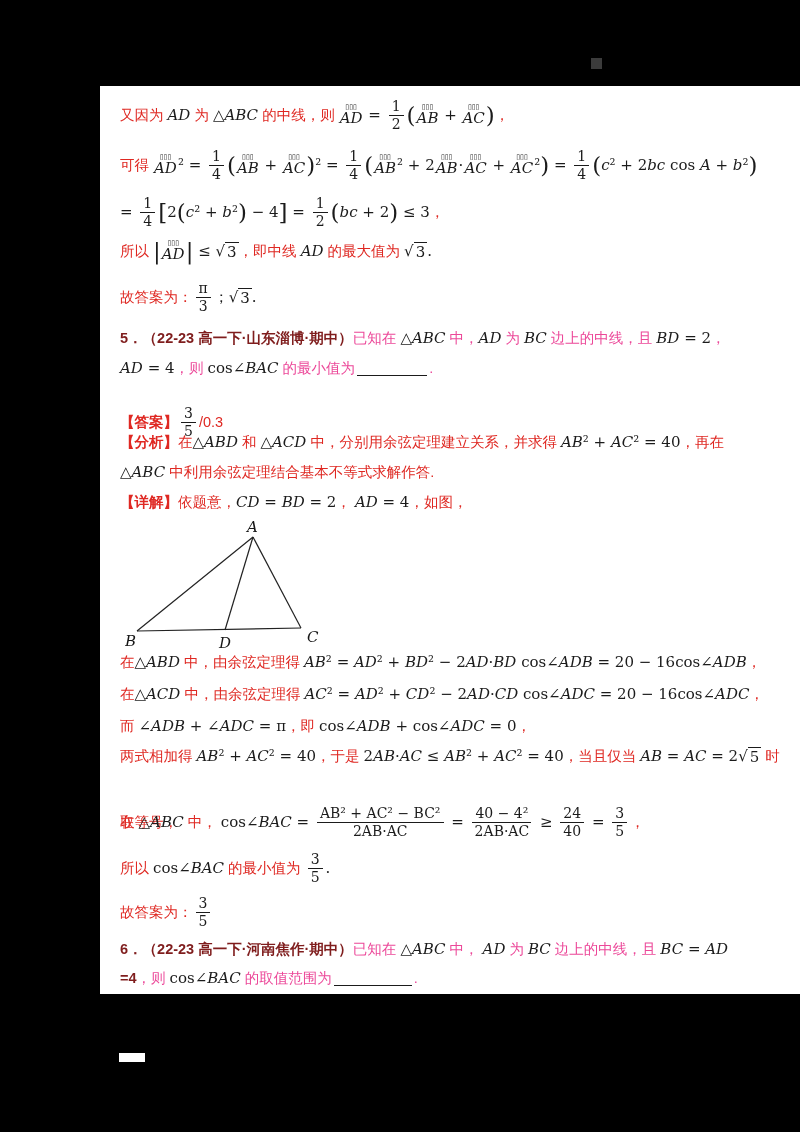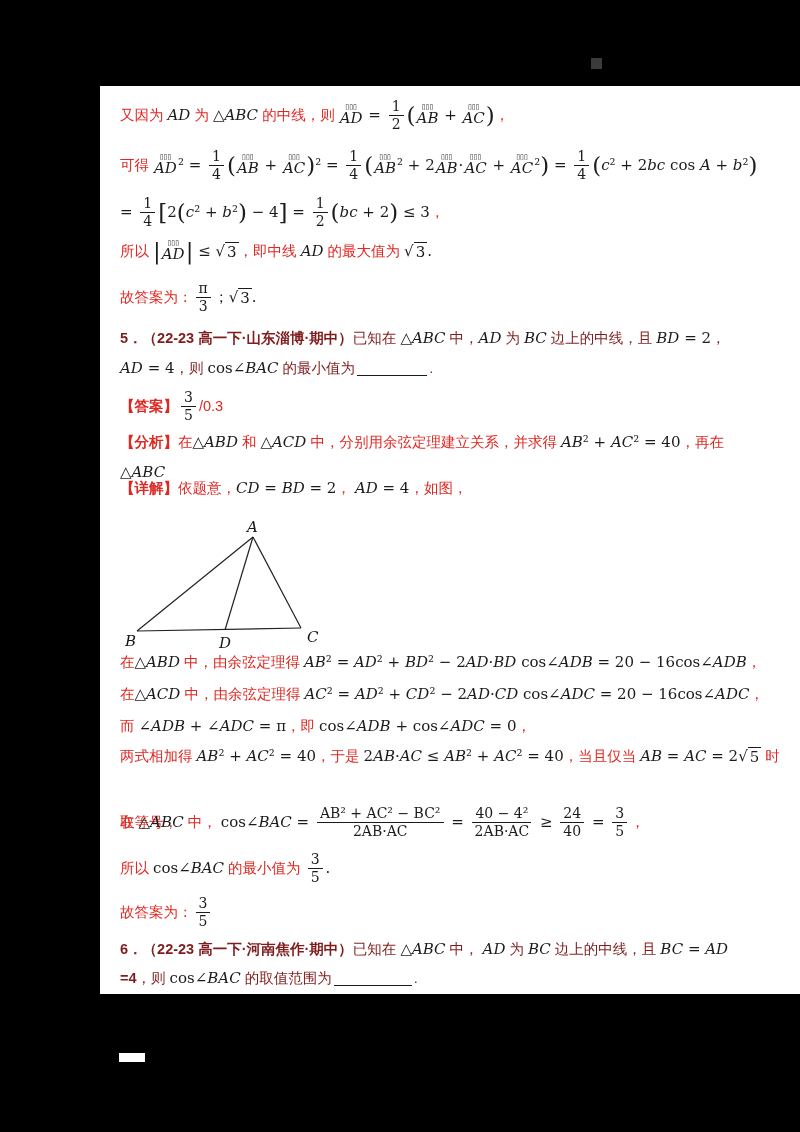--- a/index.html
+++ b/index.html
@@ -14,21 +14,21 @@
   }
   .artifact-square{position:absolute;left:591px;top:58px;width:11px;height:11px;background:#3b3b3b;}
   .artifact-bar{position:absolute;left:119px;top:1053px;width:26px;height:9px;background:#fff;}
   .line{
     position:absolute;left:20px;display:flex;align-items:center;
     white-space:pre;font-size:14.5px;color:#1b1b1b;
   }
   .seg{display:inline-block;}
   .seg.r{color:var(--red);}
   .seg.rb{color:var(--red);font-weight:bold;}
-  .seg.k{color:#7f1d1d;}
+  .seg.k{color:#ec4899;}
   .seg.b{color:#7f1d1d;font-weight:bold;}
   .seg.m{font-family:"DejaVu Serif","Liberation Serif",serif;font-style:italic;font-size:15px;}
   .seg.f{font-family:"DejaVu Serif","Liberation Serif",serif;font-size:15px;}
   .seg.bp{font-family:"DejaVu Serif","Liberation Serif",serif;font-size:23px;font-weight:300;line-height:1;}
   .fr{
     display:inline-flex;flex-direction:column;align-items:center;
     font-family:"DejaVu Serif","Liberation Serif",serif;font-size:14px;line-height:1.15;
     margin:0 3px;color:#1b1b1b;
   }
   .fr .n{border-bottom:1.2px solid #1b1b1b;padding:0 3px;}
@@ -52,24 +52,24 @@
 
 <div class="page">
   <div class="line" style="top:6px;height:46px;"><span class="seg r">又因为 </span><span class="seg m">AD</span><span class="seg r"> 为 </span><span class="seg m">△ABC</span><span class="seg r"> 的中线，则 </span><span class="vec"><span class="bx">▯▯▯</span><span class="vt">AD</span></span><span class="seg f"> = </span><span class="fr"><span class="n">1</span><span class="d">2</span></span><span class="seg bp">(</span><span class="vec"><span class="bx">▯▯▯</span><span class="vt">AB</span></span><span class="seg f"> + </span><span class="vec"><span class="bx">▯▯▯</span><span class="vt">AC</span></span><span class="seg bp">)</span><span class="seg r">，</span></div>
   <div class="line" style="top:54px;height:50px;"><span class="seg r">可得 </span><span class="vec"><span class="bx">▯▯▯</span><span class="vt">AD</span></span><span class="seg f">² = </span><span class="fr"><span class="n">1</span><span class="d">4</span></span><span class="seg bp">(</span><span class="vec"><span class="bx">▯▯▯</span><span class="vt">AB</span></span><span class="seg f"> + </span><span class="vec"><span class="bx">▯▯▯</span><span class="vt">AC</span></span><span class="seg bp">)</span><span class="seg f">² = </span><span class="fr"><span class="n">1</span><span class="d">4</span></span><span class="seg bp">(</span><span class="vec"><span class="bx">▯▯▯</span><span class="vt">AB</span></span><span class="seg f">² + 2</span><span class="vec"><span class="bx">▯▯▯</span><span class="vt">AB</span></span><span class="seg f">·</span><span class="vec"><span class="bx">▯▯▯</span><span class="vt">AC</span></span><span class="seg f"> + </span><span class="vec"><span class="bx">▯▯▯</span><span class="vt">AC</span></span><span class="seg f">²</span><span class="seg bp">)</span><span class="seg f"> = </span><span class="fr"><span class="n">1</span><span class="d">4</span></span><span class="seg bp">(</span><span class="seg m">c</span><span class="seg f">² + 2</span><span class="seg m">bc</span><span class="seg f"> cos </span><span class="seg m">A</span><span class="seg f"> + </span><span class="seg m">b</span><span class="seg f">²</span><span class="seg bp">)</span></div>
   <div class="line" style="top:104px;height:44px;"><span class="seg f">= </span><span class="fr"><span class="n">1</span><span class="d">4</span></span><span class="seg bp">[</span><span class="seg f">2</span><span class="seg bp">(</span><span class="seg m">c</span><span class="seg f">² + </span><span class="seg m">b</span><span class="seg f">²</span><span class="seg bp">)</span><span class="seg f"> − 4</span><span class="seg bp">]</span><span class="seg f"> = </span><span class="fr"><span class="n">1</span><span class="d">2</span></span><span class="seg bp">(</span><span class="seg m">bc</span><span class="seg f"> + 2</span><span class="seg bp">)</span><span class="seg f"> ≤ 3</span><span class="seg r">，</span></div>
   <div class="line" style="top:142px;height:46px;"><span class="seg r">所以 </span><span class="seg bp">|</span><span class="vec"><span class="bx">▯▯▯</span><span class="vt">AD</span></span><span class="seg bp">|</span><span class="seg f"> ≤ </span><span class="sq"><span>√</span><span class="rad">3</span></span><span class="seg r">，即中线 </span><span class="seg m">AD</span><span class="seg r"> 的最大值为 </span><span class="sq"><span>√</span><span class="rad">3</span></span><span class="seg f">.</span></div>
   <div class="line" style="top:188px;height:46px;"><span class="seg r">故答案为：</span><span class="fr"><span class="n">π</span><span class="d">3</span></span><span class="seg f">；</span><span class="sq"><span>√</span><span class="rad">3</span></span><span class="seg f">.</span></div>
 
   <div class="line" style="top:240px;height:24px;"><span class="seg b">5．（22-23 高一下·山东淄博·期中）</span><span class="seg k">已知在 </span><span class="seg m">△ABC</span><span class="seg k"> 中，</span><span class="seg m">AD</span><span class="seg k"> 为 </span><span class="seg m">BC</span><span class="seg k"> 边上的中线，且 </span><span class="seg m">BD</span><span class="seg f"> = 2</span><span class="seg k">，</span></div>
   <div class="line" style="top:268px;height:28px;"><span class="seg m">AD</span><span class="seg f"> = 4</span><span class="seg k">，则 </span><span class="seg f">cos∠</span><span class="seg m">BAC</span><span class="seg k"> 的最小值为</span><span class="blank" style="width: 70px;"></span><span class="seg k">.</span></div>
-  <div class="line" style="top:298px;height:44px;text-align:right;"><span class="seg rb">【答案】</span><span class="fr"><span class="n">3</span><span class="d">5</span></span><span class="seg r">/0.3</span></div>
+  <div class="line" style="top:314px;height:44px;text-align:right;"><span class="seg rb">【答案】</span><span class="fr"><span class="n">3</span><span class="d">5</span></span><span class="seg r">/0.3</span></div>
   <div class="line" style="top:344px;height:24px;"><span class="seg rb">【分析】</span><span class="seg r">在</span><span class="seg m">△ABD</span><span class="seg r"> 和 </span><span class="seg m">△ACD</span><span class="seg r"> 中，分别用余弦定理建立关系，并求得 </span><span class="seg m">AB</span><span class="seg f">² + </span><span class="seg m">AC</span><span class="seg f">² = 40</span><span class="seg r">，再在</span></div>
-  <div class="line" style="top:374px;height:24px;"><span class="seg m">△ABC</span></div>
-  <div class="line" style="top:388px;height:28px;"><span class="seg rb">【详解】</span><span class="seg r">依题意，</span><span class="seg m">CD</span><span class="seg f"> = </span><span class="seg m">BD</span><span class="seg f"> = 2</span><span class="seg r">， </span><span class="seg m">AD</span><span class="seg f"> = 4</span><span class="seg r">，如图，</span></div>
+  <div class="line" style="top:374px;height:24px;"><span class="seg m">△ABC</span><span class="seg r"> 中利用余弦定理结合基本不等式求解作答.</span></div>
+  <div class="line" style="top:402px;height:28px;"><span class="seg rb">【详解】</span><span class="seg r">依题意，</span><span class="seg m">CD</span><span class="seg f"> = </span><span class="seg m">BD</span><span class="seg f"> = 2</span><span class="seg r">， </span><span class="seg m">AD</span><span class="seg f"> = 4</span><span class="seg r">，如图，</span></div>
 
   <svg class="figure" viewBox="0 0 200 132">
     <line x1="12" y1="111" x2="128" y2="17"></line>
     <line x1="128" y1="17" x2="176" y2="108"></line>
     <line x1="12" y1="111" x2="176" y2="108"></line>
     <line x1="128" y1="17" x2="100" y2="110"></line>
     <text x="122" y="12">A</text>
     <text x="0" y="126">B</text>
     <text x="94" y="128">D</text>
     <text x="182" y="122">C</text>

